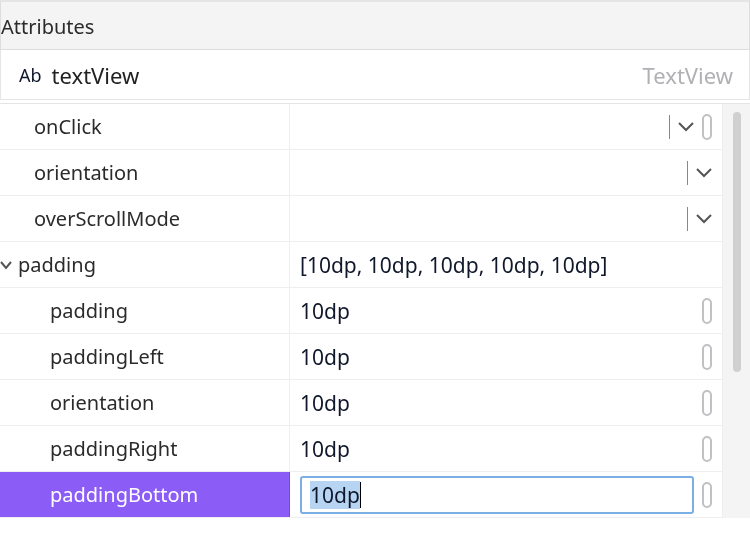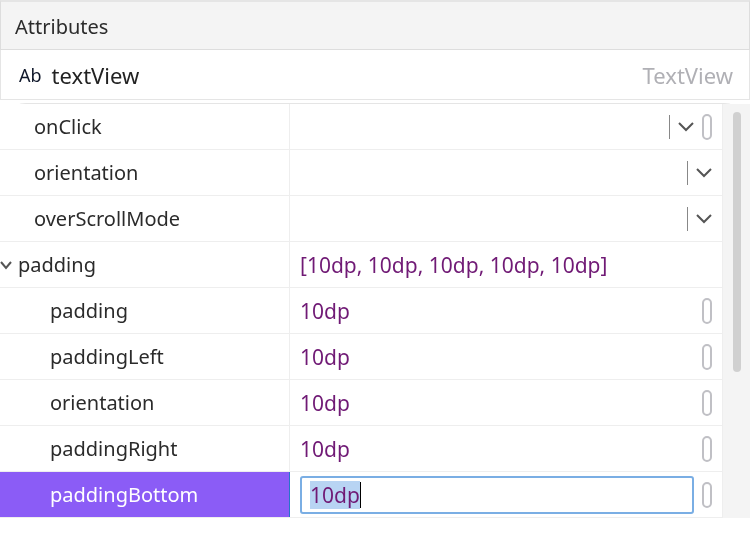--- a/index.html
+++ b/index.html
@@ -9,21 +9,20 @@
       color: #2b2b2b;
       background: #fff;
       width: 750px;
       height: 548px;
       overflow: hidden;
     }
 
     .panel-title-bar {
       height: 50px;
       line-height: 50px;
-      padding-left: 14px;
       background: #f4f4f4;
       border: 1px solid #ddd;
       border-top: 2px solid #e5e5e5;
       font-weight: 400;
       font-size: 20px;
     }
 
     .id-bar {
       display: flex;
       align-items: center;
@@ -39,21 +38,20 @@
       font-weight: 400;
       font-size: 18px;
       margin-right: 10px;
     }
     .id-name { font-size: 22px; color: #222; }
     .id-type { margin-left: auto; color: #b0b0b5; font-size: 22px; }
 
     .props-area {
       display: flex;
       border-top: 1px solid #e5e5e5;
-      border-radius: 26px;
     }
     .scrollbar-track {
       width: 28px;
       background: #f4f4f4;
       border-left: 1px solid #eee;
     }
     .scrollbar-thumb {
       width: 8px;
       margin: 8px auto 0;
       height: 260px;
@@ -85,21 +83,21 @@
       margin-right: 2px;
       color: #5a5a5a;
       font-size: 15px;
     }
     .value-cell {
       flex: 1;
       display: flex;
       align-items: center;
       padding: 0 10px;
       font-size: 21px;
-      color: #701a75;
+      color: #0f172a;
       position: relative;
     }
 
     .end-controls {
       margin-left: auto;
       display: flex;
       align-items: center;
       gap: 8px;
     }
     .sep {

